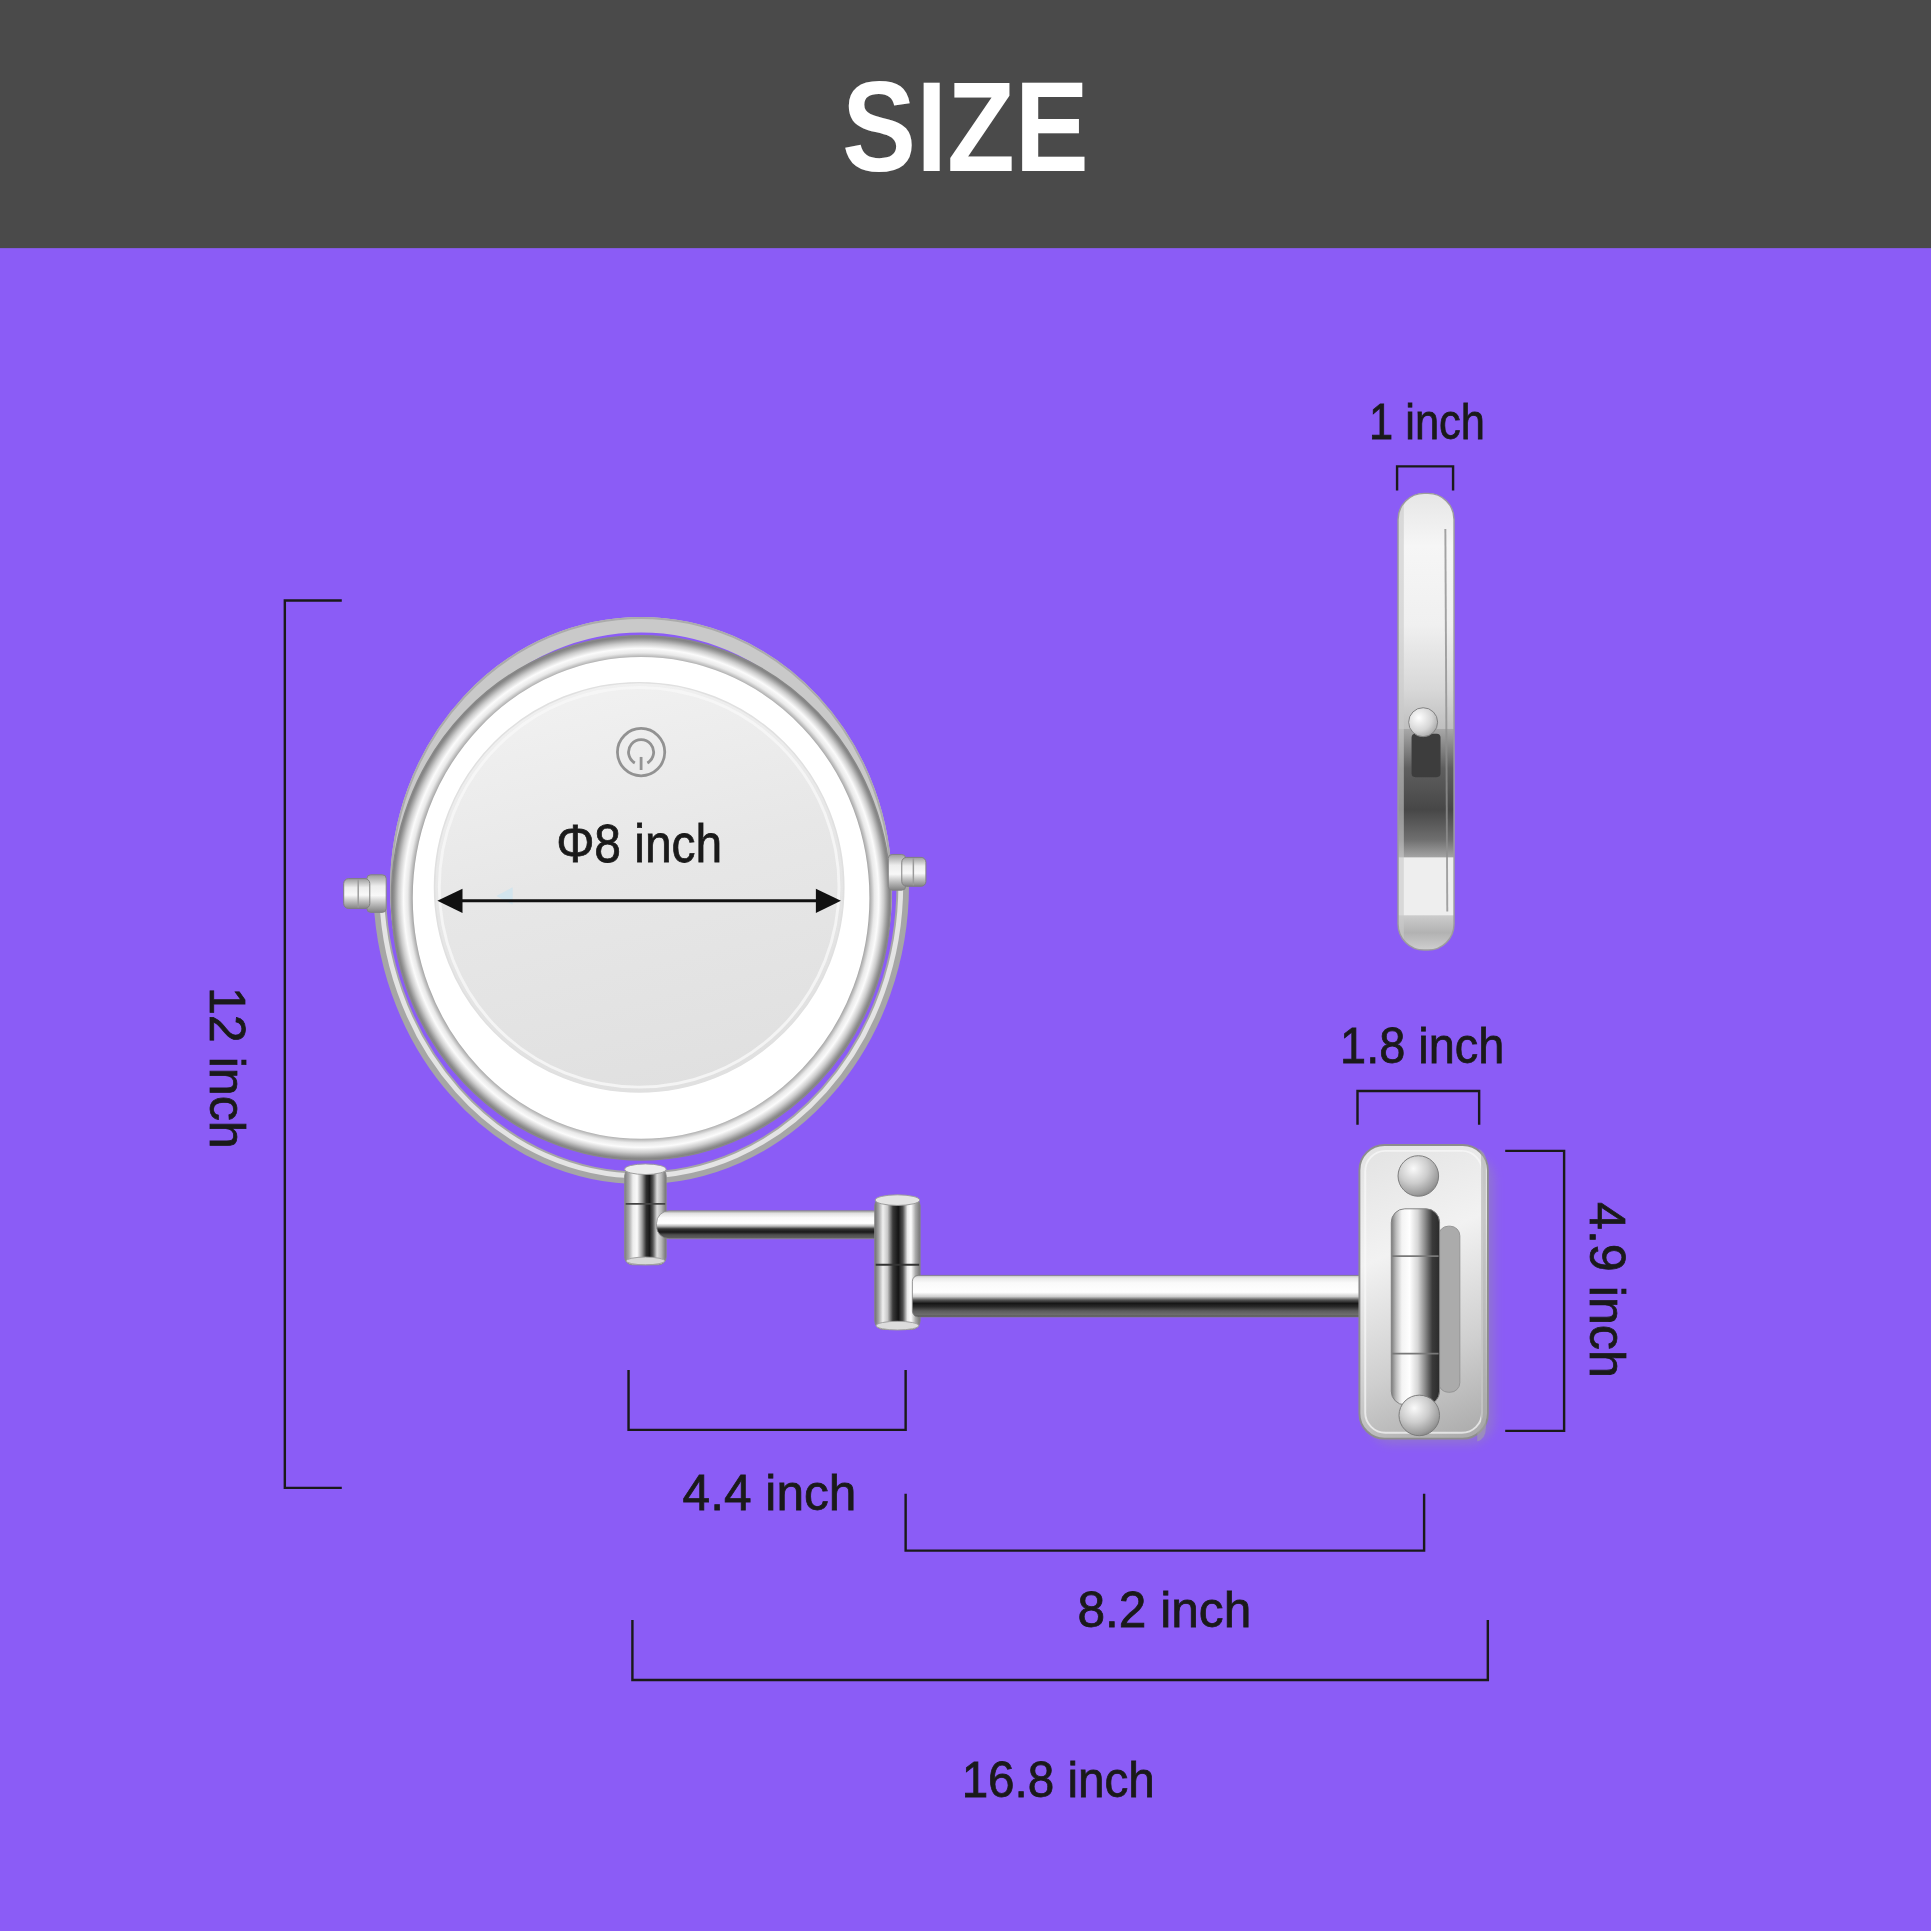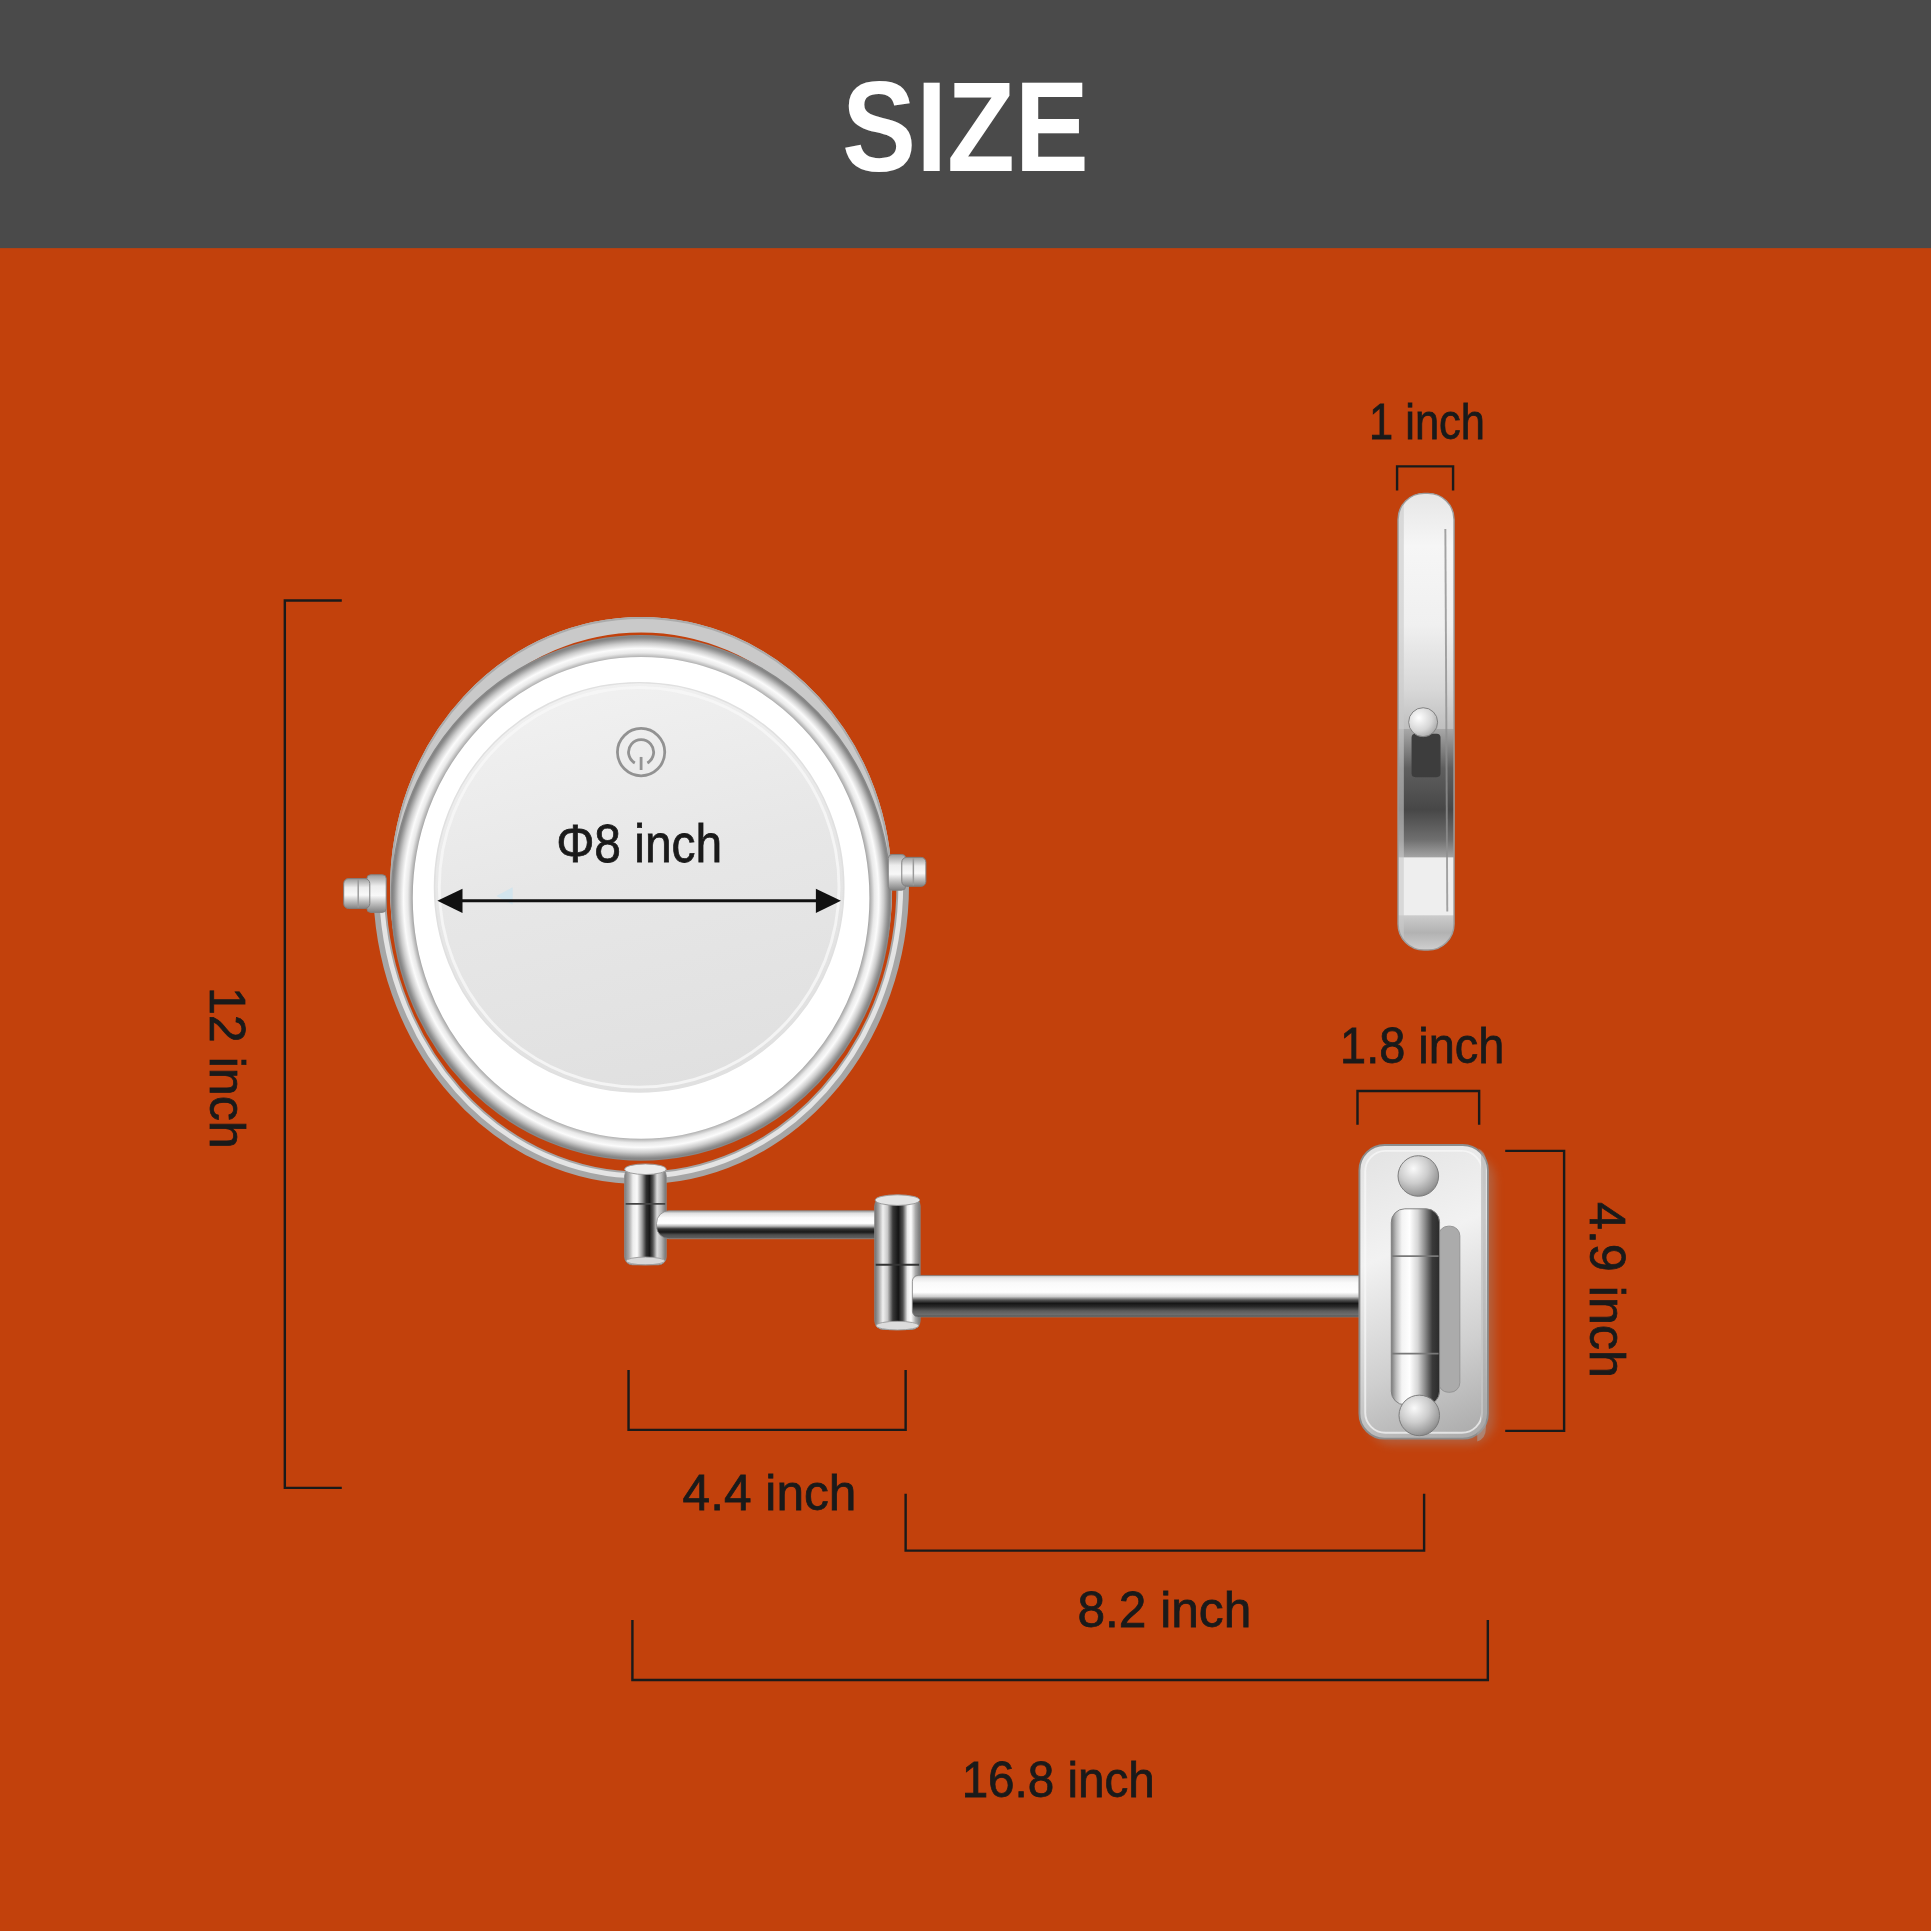--- a/index.html
+++ b/index.html
@@ -1,16 +1,16 @@
 <!DOCTYPE html>
 <html><head>
 <meta charset="utf-8">
 <style>
   html,body{margin:0;padding:0;background:#ffffff;}
-  #page{position:relative;width:1931px;height:1931px;background:#c2410c;overflow:hidden;}
+  #page{position:relative;width:1931px;height:1931px;background:#8b5cf6;overflow:hidden;}
   svg{display:block;}
   text{font-family:"Liberation Sans", sans-serif;}
 </style>
 </head>
 <body>
 <div id="page">
 <svg width="1931" height="1931" viewBox="0 0 2000 2000">
 <defs>
   <linearGradient id="gGlass" x1="600" y1="707" x2="700" y2="1131" gradientUnits="userSpaceOnUse">
     <stop offset="0" stop-color="#f1f1f1"></stop>

